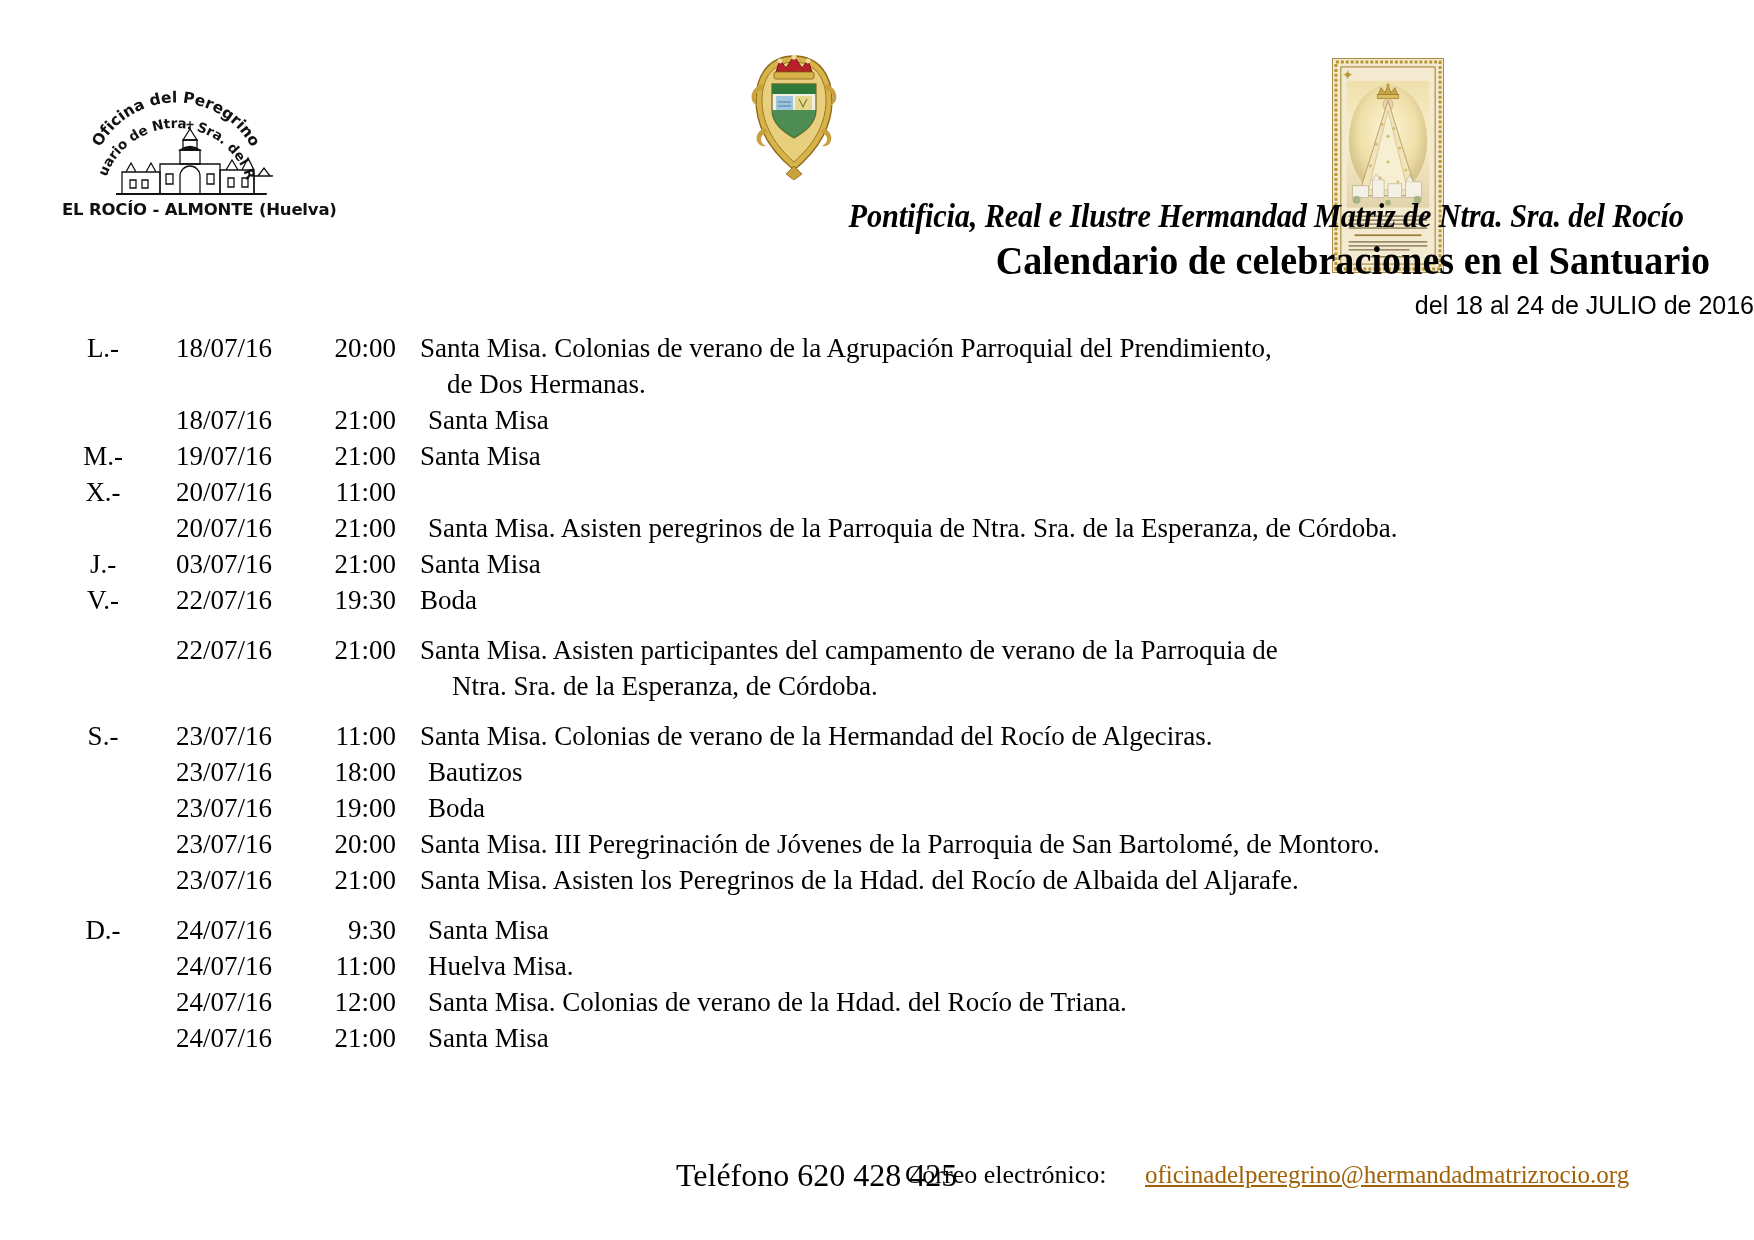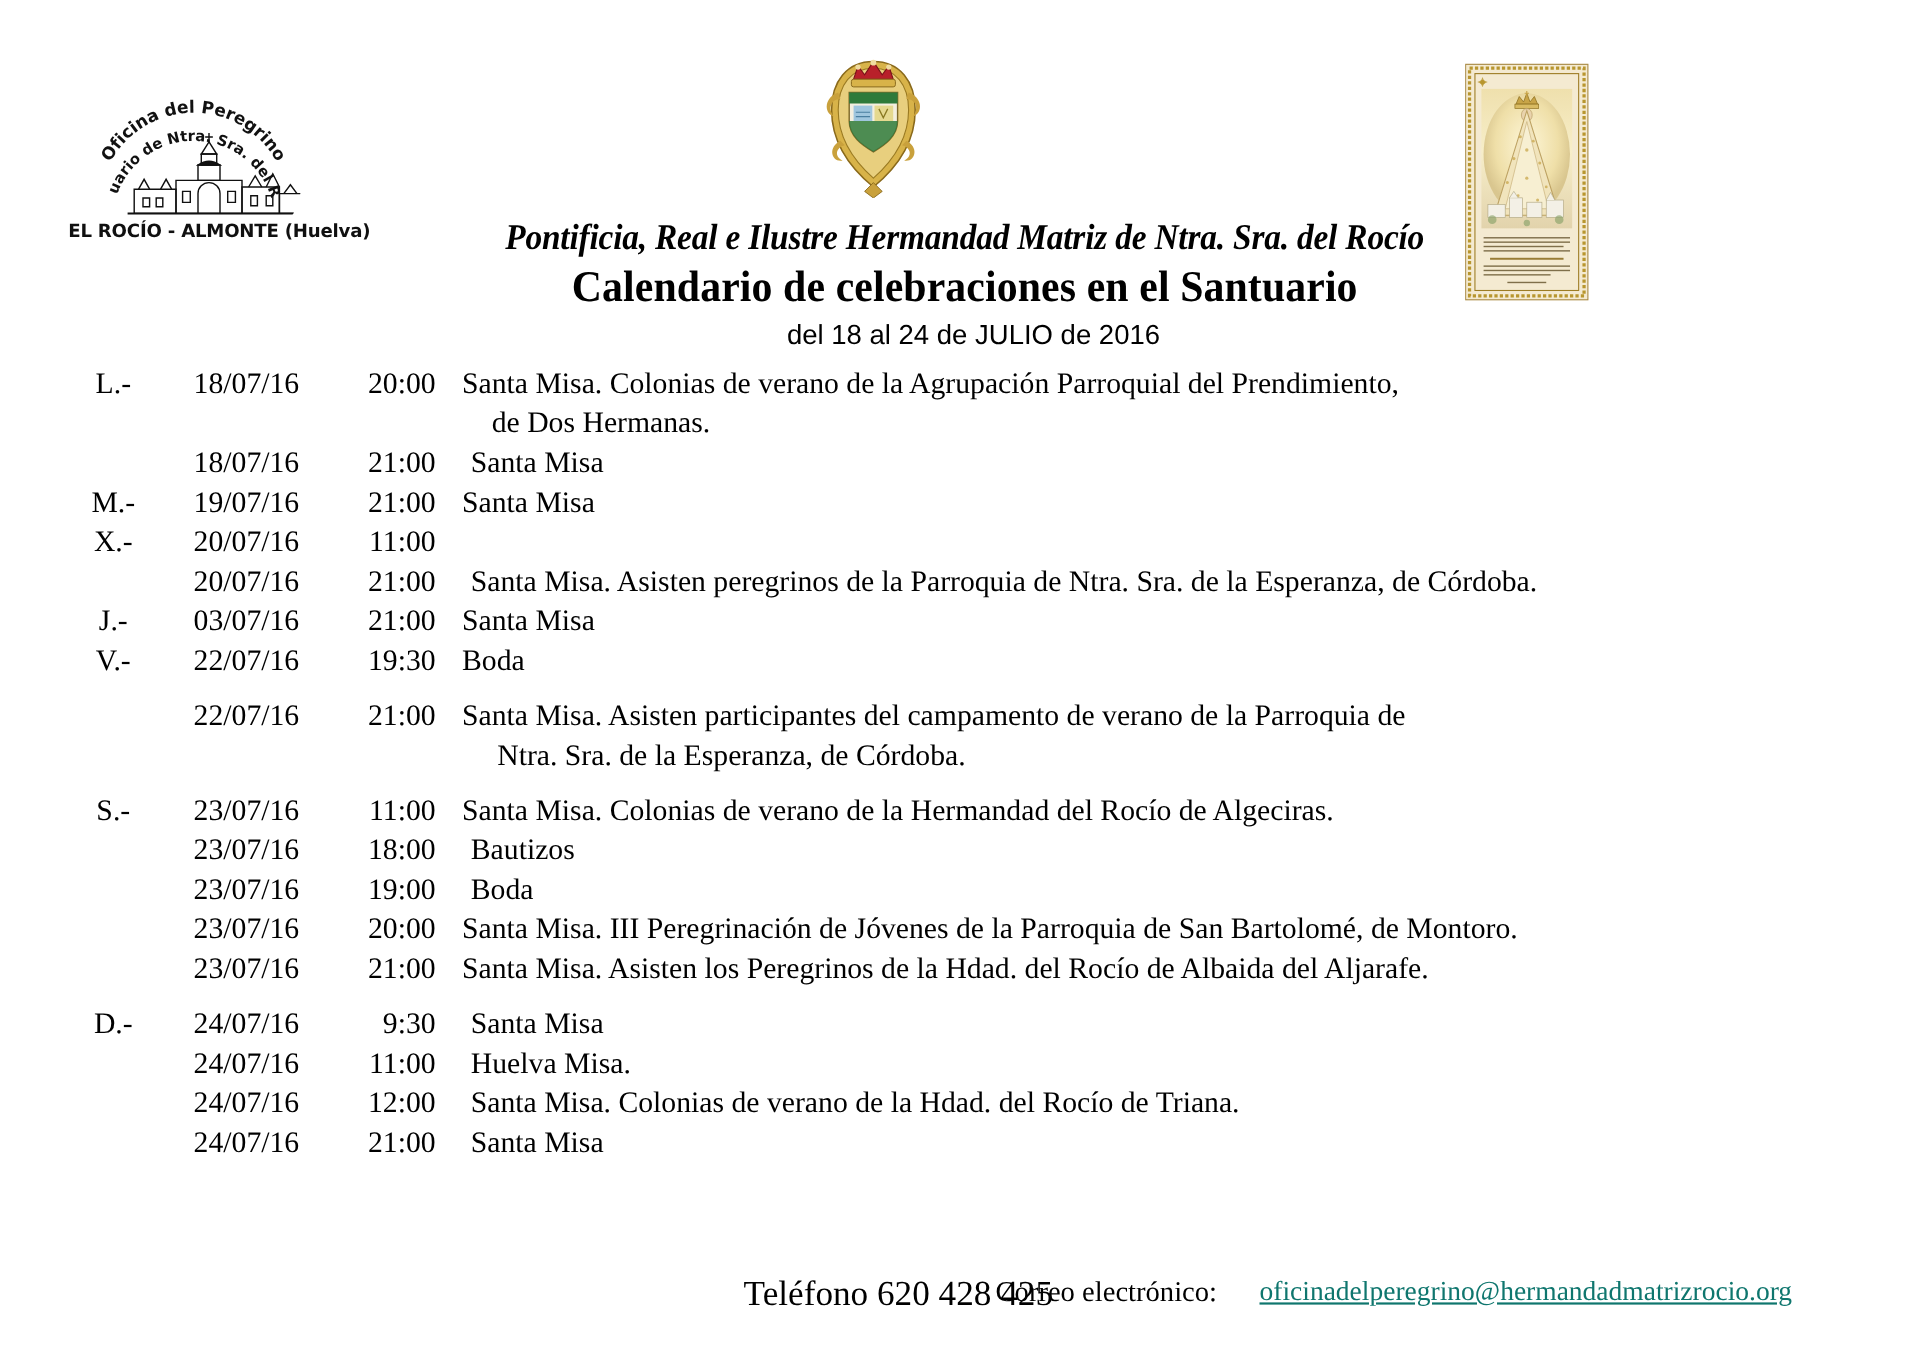--- a/index.html
+++ b/index.html
@@ -95,21 +95,21 @@
     box-sizing: border-box;
     overflow: hidden;
   }
 
   
   .title-block {
     position: absolute;
     left: 0;
     top: 196px;
     width: 1754px;
-    text-align: center;
+    text-align: right;
   }
   .title-line1 {
     font-family: "Liberation Serif", "DejaVu Serif", serif;
     font-style: italic;
     font-weight: bold;
     font-size: 33px;
     line-height: 40px;
     letter-spacing: -0.2px;
     transform: scaleX(0.92);
     white-space: nowrap;
@@ -205,21 +205,21 @@
     top: 0;
     font-size: 26px;
     line-height: 30px;
   }
   .f-mail-link {
     position: absolute;
     left: 1145px;
     top: 0;
     font-size: 25px;
     line-height: 30px;
-    color: #0f766e;
+    color: #a16207;
   }
 </style>
 </head>
 <body>
 
 <div class="header">
 
   <div class="stamp">
     <div class="stamp-ring">
       <svg class="stamp-arc-text" viewBox="0 0 200 200">

